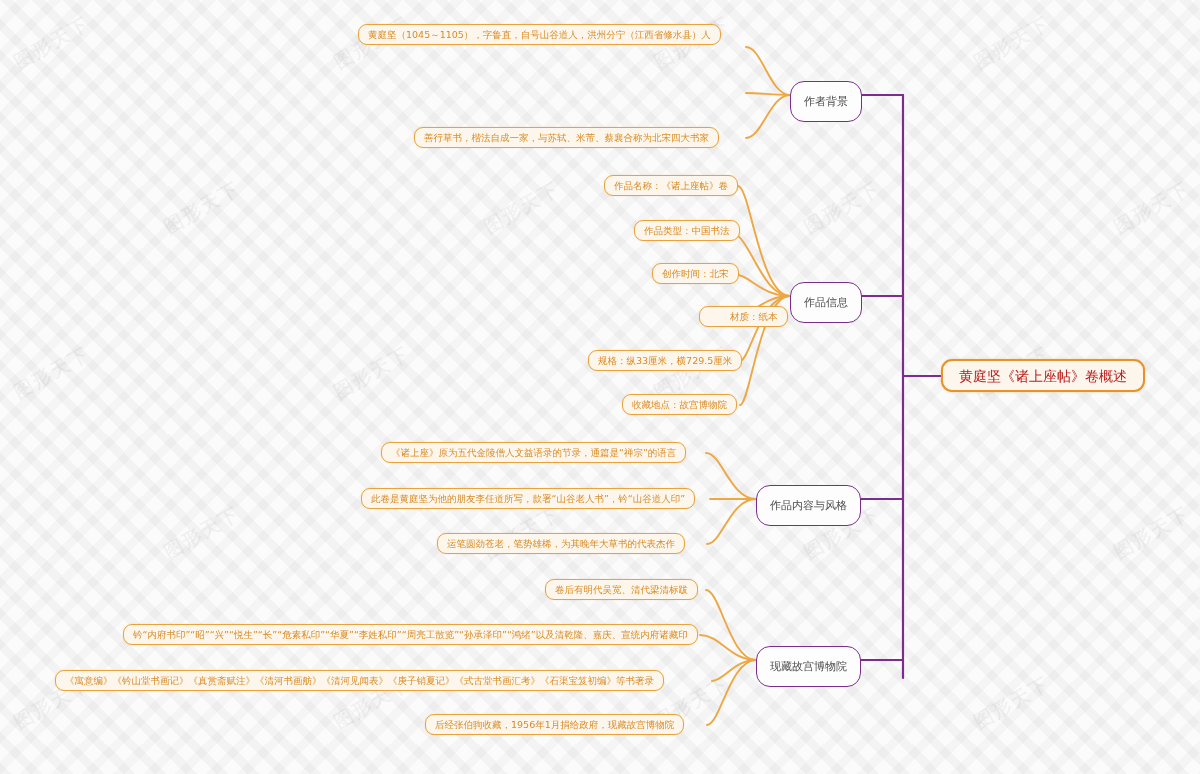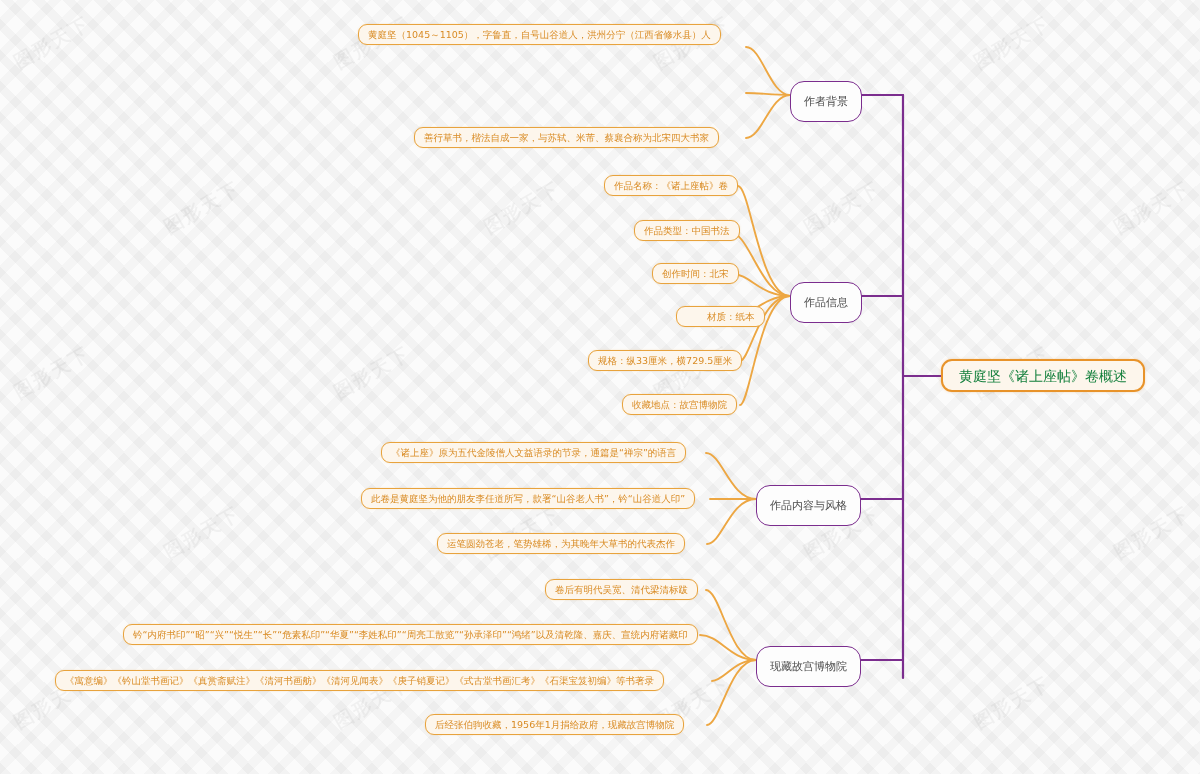--- a/index.html
+++ b/index.html
@@ -87,21 +87,21 @@
     font-size: 11px;
     height: 41px;
     padding: 0 13px;
     box-shadow: none;
   }
 
   .node.root {
     background: #fdf6ec;
     border: 2px solid #e8932a;
     border-radius: 11px;
-    color: #15803d;
+    color: #b91c1c;
     font-size: 14px;
     height: 33px;
     padding: 0 16px;
     box-shadow: 0 0 3px rgba(232,147,42,0.3);
   }
 </style>
 </head>
 <body>
 
 <div id="mindmap-canvas">
@@ -171,21 +171,21 @@
   <div class="node root" style="left:941px; top:359px;">黄庭坚《诸上座帖》卷概述</div>
 
   <div class="node branch" style="left:790px; top:81px;">作者背景</div>
   <div class="node leaf" style="left:358px; top:24px;">黄庭坚（1045～1105），字鲁直，自号山谷道人，洪州分宁（江西省修水县）人</div>
   <div class="node leaf" style="left:414px; top:127px;">善行草书，楷法自成一家，与苏轼、米芾、蔡襄合称为北宋四大书家</div>
 
   <div class="node branch" style="left:790px; top:282px;">作品信息</div>
   <div class="node leaf" style="left:604px; top:175px;">作品名称：《诸上座帖》卷</div>
   <div class="node leaf" style="left:634px; top:220px;">作品类型：中国书法</div>
   <div class="node leaf" style="left:652px; top:263px;">创作时间：北宋</div>
-  <div class="node leaf" style="left:676px; top:306px;padding-left:30px;">材质：纸本</div>
+  <div class="node leaf" style="left:699px; top:306px;padding-left:30px;">材质：纸本</div>
   <div class="node leaf" style="left:588px; top:350px;">规格：纵33厘米，横729.5厘米</div>
   <div class="node leaf" style="left:622px; top:394px;">收藏地点：故宫博物院</div>
 
   <div class="node branch" style="left:756px; top:485px;">作品内容与风格</div>
   <div class="node leaf" style="left:381px; top:442px;">《诸上座》原为五代金陵僧人文益语录的节录，通篇是“禅宗”的语言</div>
   <div class="node leaf" style="left:437px; top:533px;">运笔圆劲苍老，笔势雄桸，为其晚年大草书的代表杰作</div>
   <div class="node leaf" style="left:361px; top:488px;">此卷是黄庭坚为他的朋友李任道所写，款署“山谷老人书”，钤“山谷道人印”</div>
 
   <div class="node branch" style="left:756px; top:646px;">现藏故宫博物院</div>
   <div class="node leaf" style="left:545px; top:579px;">卷后有明代吴宽、清代梁清标跋</div>

